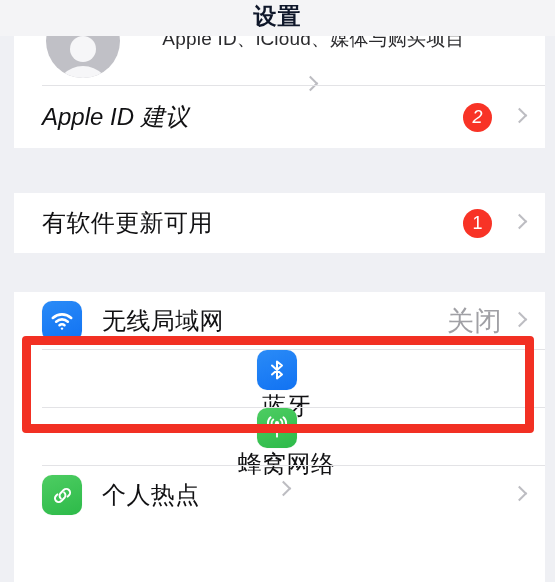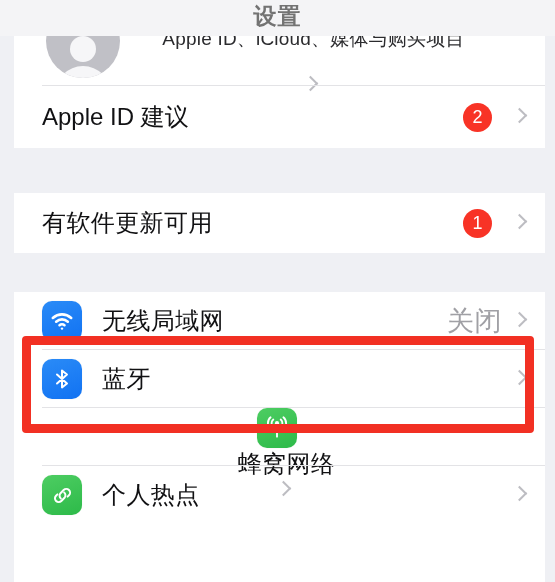--- a/index.html
+++ b/index.html
@@ -32,21 +32,21 @@
     height: 36px;
     background: #f4f4f6;
     display: flex;
     align-items: flex-start;
     justify-content: center;
     z-index: 5;
   }
   .navbar-title {
     font-size: 23px;
     font-weight: 700;
-    color: #737373;
+    color: #0f172a;
     letter-spacing: 1px;
     line-height: 30px;
     padding-top: 1px;
   }
 
   
   .group {
     position: absolute;
     left: 14px;
     width: 531px;
@@ -239,21 +239,21 @@
       <div class="avatar">
         <div class="head"></div>
         <div class="body"></div>
       </div>
       <div class="appleid-sub">Apple ID、iCloud、媒体与购买项目</div>
       <div style="flex:1"></div>
       <div class="chevron"></div>
       <div class="sep"></div>
     </div>
 
-    <div class="row" style="height:62px;">
+    <div class="row" style="height:62px;font-style:italic;">
       <div class="row-label latin">Apple ID 建议</div>
       <div class="badge">2</div>
       <div class="chevron"></div>
     </div>
   </div>
 
   <div class="group" style="top:193px; height:60px;">
     <div class="row" style="height:60px;">
       <div class="row-label">有软件更新可用</div>
       <div class="badge">1</div>
@@ -272,21 +272,21 @@
           <path d="M9.7 15.9c.7-.6 1.5-.9 2.3-.9s1.6.3 2.3.9"></path>
           <circle cx="12" cy="19" r="1.1" fill="#ffffff" stroke="none"></circle>
         </svg>
       </div>
       <div class="row-label">无线局域网</div>
       <div class="row-value">关闭</div>
       <div class="chevron"></div>
       <div class="sep"></div>
     </div>
 
-    <div class="row" style="height:58px;">
+    <div class="row" style="height:58px;flex-direction:column;">
       <div class="appicon icon-bt">
         <svg width="24" height="24" viewBox="0 0 24 24" fill="none" stroke="#ffffff" stroke-width="2" stroke-linejoin="round" stroke-linecap="round">
           <path d="M7 7.5l10 9-5 4V3.5l5 4-10 9"></path>
         </svg>
       </div>
       <div class="row-label">蓝牙</div>
       <div class="chevron"></div>
       <div class="sep"></div>
     </div>
 

